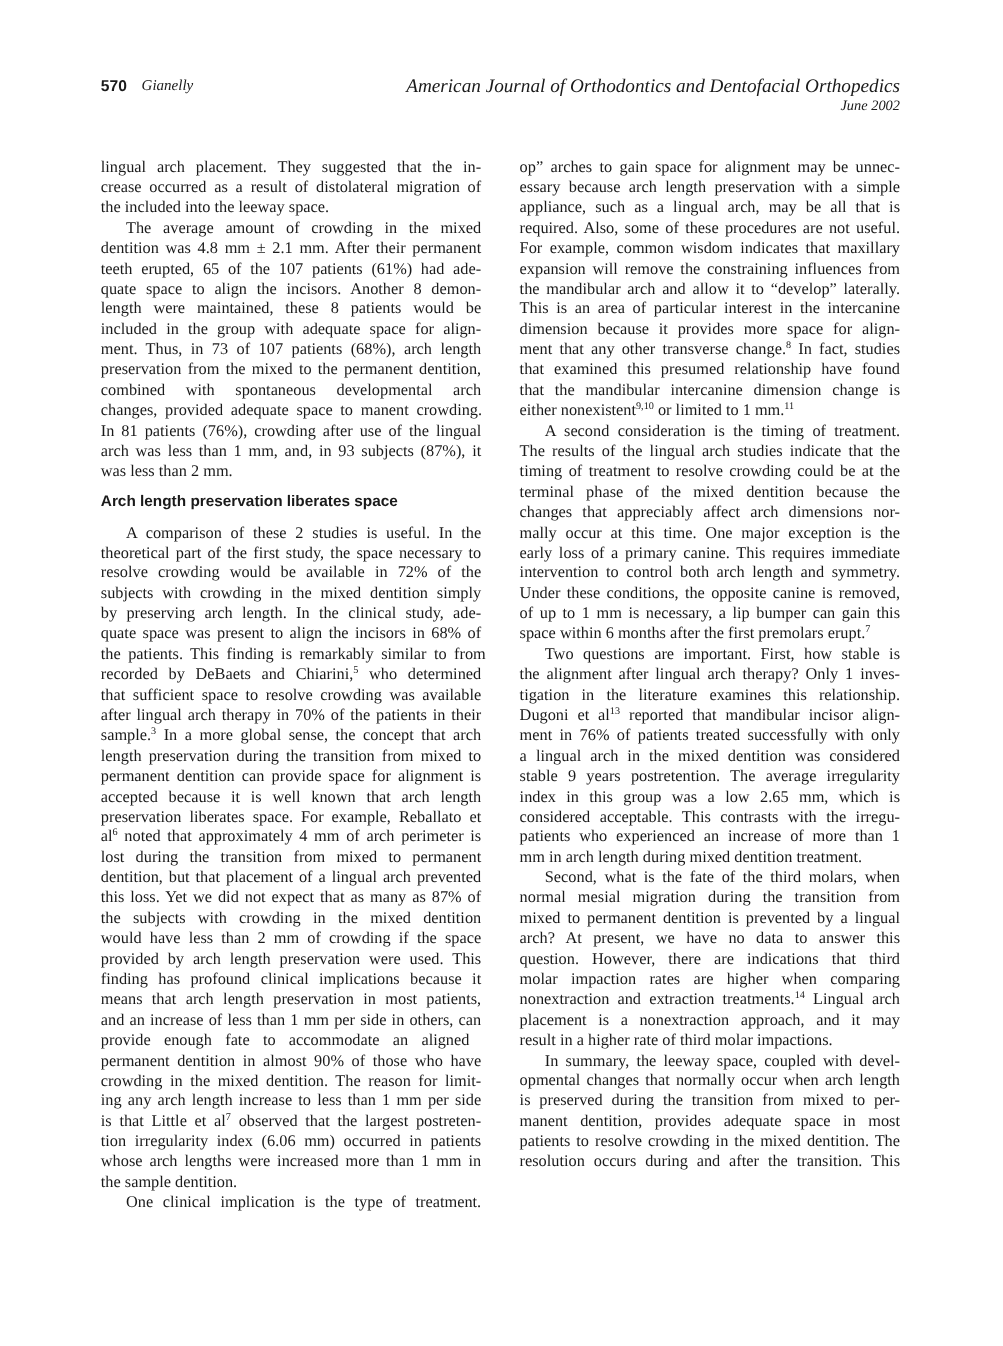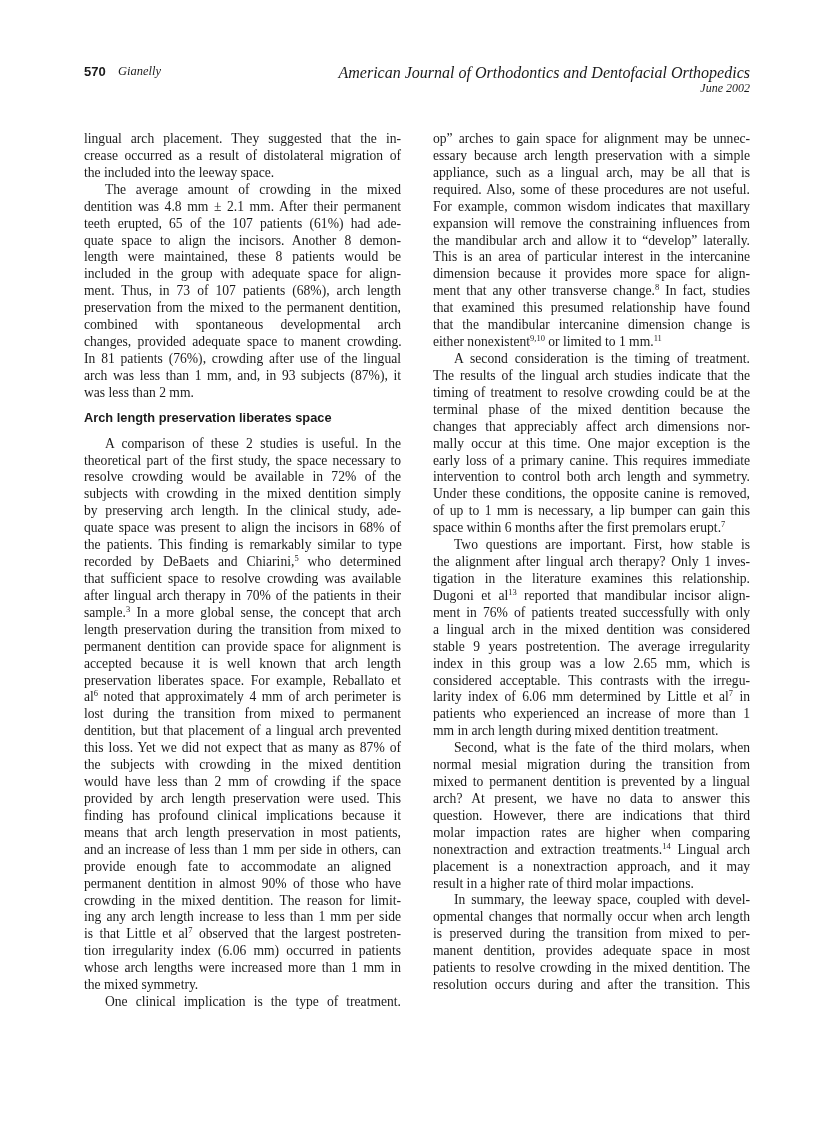--- a/index.html
+++ b/index.html
@@ -49,21 +49,21 @@
       <div class="ln last"><span>was less than 2 mm.</span></div>
       <div class="heading">
         <span>Arch length preservation liberates space</span>
       </div>
       <div class="ln ind" style="text-align-last: left; word-spacing: 3.94271px;"><span>A comparison of these 2 studies is useful. In the</span></div>
       <div class="ln" style="text-align-last: left; word-spacing: 1.76736px;"><span>theoretical part of the first study, the space necessary to</span></div>
       <div class="ln" style="text-align-last: left; word-spacing: 4.98828px;"><span>resolve crowding would be available in 72% of the</span></div>
       <div class="ln" style="text-align-last: left; word-spacing: 3.91518px;"><span>subjects with crowding in the mixed dentition simply</span></div>
       <div class="ln" style="text-align-last: left; word-spacing: 4.3457px;"><span>by preserving arch length. In the clinical study, ade-</span></div>
       <div class="ln" style="text-align-last: left; word-spacing: 1.95156px;"><span>quate space was present to align the incisors in 68% of</span></div>
-      <div class="ln" style="text-align-last: left; word-spacing: 2.79883px;"><span>the patients. This finding is remarkably similar to type</span></div>
+      <div class="ln" style="text-align-last: left; word-spacing: 2.79883px;"><span>the patients. This finding is remarkably similar to from</span></div>
       <div class="ln" style="text-align-last: left; word-spacing: 5.5026px;"><span>recorded by DeBaets and Chiarini,</span><sup>5</sup><span> who determined</span></div>
       <div class="ln" style="text-align-last: left; word-spacing: 2.8817px;"><span>that sufficient space to resolve crowding was available</span></div>
       <div class="ln" style="text-align-last: left; word-spacing: 1.50156px;"><span>after lingual arch therapy in 70% of the patients in their</span></div>
       <div class="ln" style="text-align-last: left; word-spacing: 2.8316px;"><span>sample.</span><sup>3</sup><span> In a more global sense, the concept that arch</span></div>
       <div class="ln" style="text-align-last: left; word-spacing: 2.51786px;"><span>length preservation during the transition from mixed to</span></div>
       <div class="ln" style="text-align-last: left; word-spacing: 2.52232px;"><span>permanent dentition can provide space for alignment is</span></div>
       <div class="ln" style="text-align-last: left; word-spacing: 5.55859px;"><span>accepted because it is well known that arch length</span></div>
       <div class="ln" style="text-align-last: left; word-spacing: 3.26042px;"><span>preservation liberates space. For example, Reballato et</span></div>
       <div class="ln" style="text-align-last: left; word-spacing: 2.15972px;"><span>al</span><sup>6</sup><span> noted that approximately 4 mm of arch perimeter is</span></div>
       <div class="ln" style="text-align-last: left; word-spacing: 5.96652px;"><span>lost during the transition from mixed to permanent</span></div>
@@ -75,21 +75,21 @@
       <div class="ln" style="text-align-last: left; word-spacing: 5.26562px;"><span>finding has profound clinical implications because it</span></div>
       <div class="ln" style="text-align-last: left; word-spacing: 4.40625px;"><span>means that arch length preservation in most patients,</span></div>
       <div class="ln" style="text-align-last: left; word-spacing: 0.904948px;"><span>and an increase of less than 1 mm per side in others, can</span></div>
       <div class="ln" style="text-align-last: left; word-spacing: 7.66146px;"><span>provide enough fate to accommodate an aligned</span></div>
       <div class="ln" style="text-align-last: left; word-spacing: 2.91016px;"><span>permanent dentition in almost 90% of those who have</span></div>
       <div class="ln" style="text-align-last: left; word-spacing: 2.89453px;"><span>crowding in the mixed dentition. The reason for limit-</span></div>
       <div class="ln" style="text-align-last: left; word-spacing: 1.74148px;"><span>ing any arch length increase to less than 1 mm per side</span></div>
       <div class="ln" style="text-align-last: left; word-spacing: 3.02431px;"><span>is that Little et al</span><sup>7</sup><span> observed that the largest postreten-</span></div>
       <div class="ln" style="text-align-last: left; word-spacing: 3.75893px;"><span>tion irregularity index (6.06 mm) occurred in patients</span></div>
       <div class="ln" style="text-align-last: left; word-spacing: 2.38021px;"><span>whose arch lengths were increased more than 1 mm in</span></div>
-      <div class="ln last"><span>the mixed symmetry.</span></div>
+      <div class="ln last"><span>the sample dentition.</span></div>
       <div class="ln ind" style="text-align-last: left; word-spacing: 4.64286px;"><span>One clinical implication is the type of treatment.</span></div>
     </div>
   <div class="col col-right">
       <div class="ln" style="text-align-last: left; word-spacing: 2.71875px;"><span>op” arches to gain space for alignment may be unnec-</span></div>
       <div class="ln" style="text-align-last: left; word-spacing: 3.60268px;"><span>essary because arch length preservation with a simple</span></div>
       <div class="ln" style="text-align-last: left; word-spacing: 4.14375px;"><span>appliance, such as a lingual arch, may be all that is</span></div>
       <div class="ln" style="text-align-last: left; word-spacing: 1.82812px;"><span>required. Also, some of these procedures are not useful.</span></div>
       <div class="ln" style="text-align-last: left; word-spacing: 2.8099px;"><span>For example, common wisdom indicates that maxillary</span></div>
       <div class="ln" style="text-align-last: left; word-spacing: 2.2474px;"><span>expansion will remove the constraining influences from</span></div>
       <div class="ln" style="text-align-last: left; word-spacing: 2.22461px;"><span>the mandibular arch and allow it to “develop” laterally.</span></div>
@@ -112,21 +112,20 @@
       <div class="ln last"><span>space within 6 months after the first premolars erupt.</span><sup>7</sup></div>
       <div class="ln ind" style="text-align-last: left; word-spacing: 4.50223px;"><span>Two questions are important. First, how stable is</span></div>
       <div class="ln" style="text-align-last: left; word-spacing: 2.34961px;"><span>the alignment after lingual arch therapy? Only 1 inves-</span></div>
       <div class="ln" style="text-align-last: left; word-spacing: 6.71354px;"><span>tigation in the literature examines this relationship.</span></div>
       <div class="ln" style="text-align-last: left; word-spacing: 4.00223px;"><span>Dugoni et al</span><sup>13</sup><span> reported that mandibular incisor align-</span></div>
       <div class="ln" style="text-align-last: left; word-spacing: 2.7207px;"><span>ment in 76% of patients treated successfully with only</span></div>
       <div class="ln" style="text-align-last: left; word-spacing: 4.13867px;"><span>a lingual arch in the mixed dentition was considered</span></div>
       <div class="ln" style="text-align-last: left; word-spacing: 5.125px;"><span>stable 9 years postretention. The average irregularity</span></div>
       <div class="ln" style="text-align-last: left; word-spacing: 5.26875px;"><span>index in this group was a low 2.65 mm, which is</span></div>
       <div class="ln" style="text-align-last: left; word-spacing: 4.49479px;"><span>considered acceptable. This contrasts with the irregu-</span></div>
-      <div class="ln" style="text-align-last: left; word-spacing: 2.92188px;"><span>larity index of 6.06 mm determined by Little et al</span><sup>7</sup><span> in</span></div>
       <div class="ln" style="text-align-last: left; word-spacing: 3.95508px;"><span>patients who experienced an increase of more than 1</span></div>
       <div class="ln last"><span>mm in arch length during mixed dentition treatment.</span></div>
       <div class="ln ind" style="text-align-last: left; word-spacing: 2.89757px;"><span>Second, what is the fate of the third molars, when</span></div>
       <div class="ln" style="text-align-last: left; word-spacing: 6.64844px;"><span>normal mesial migration during the transition from</span></div>
       <div class="ln" style="text-align-last: left; word-spacing: 2.43945px;"><span>mixed to permanent dentition is prevented by a lingual</span></div>
       <div class="ln" style="text-align-last: left; word-spacing: 6.11458px;"><span>arch? At present, we have no data to answer this</span></div>
       <div class="ln" style="text-align-last: left; word-spacing: 7.4974px;"><span>question. However, there are indications that third</span></div>
       <div class="ln" style="text-align-last: left; word-spacing: 7.66146px;"><span>molar impaction rates are higher when comparing</span></div>
       <div class="ln" style="text-align-last: left; word-spacing: 3.41562px;"><span>nonextraction and extraction treatments.</span><sup>14</sup><span> Lingual arch</span></div>
       <div class="ln" style="text-align-last: left; word-spacing: 6.2433px;"><span>placement is a nonextraction approach, and it may</span></div>

